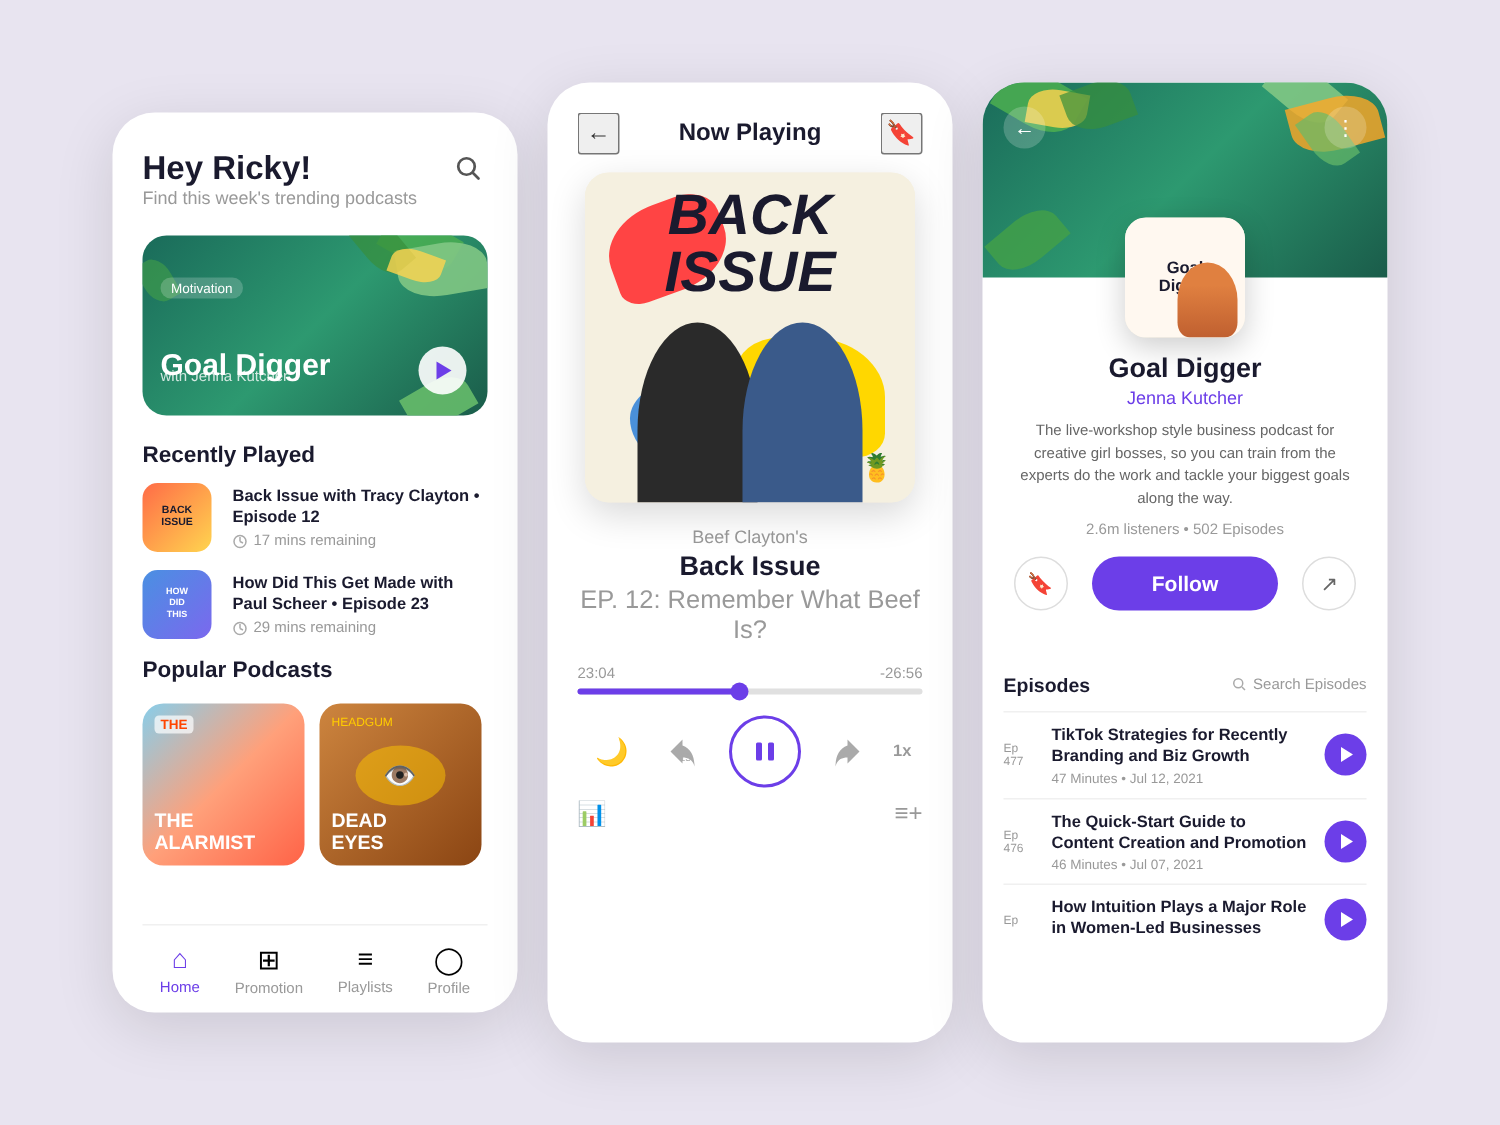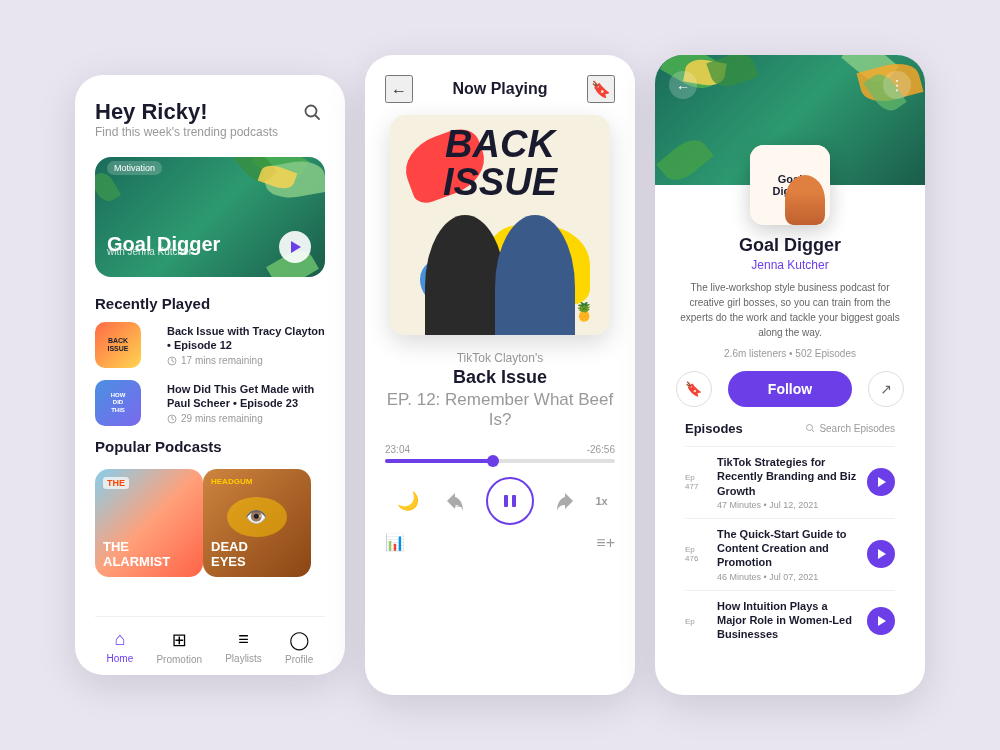--- a/index.html
+++ b/index.html
@@ -68,21 +68,21 @@
       margin-bottom: 18px;
       flex-shrink: 0;
     }
     .featured-leaves {
       position: absolute;
       top: 0; left: 0; right: 0; bottom: 0;
       overflow: hidden;
     }
     .featured-badge {
       position: absolute;
-      top: 4px;
+      top: 28px;
       left: 12px;
       background: rgba(255,255,255,0.2);
       color: #fff;
       font-size: 9px;
       padding: 2px 7px;
       border-radius: 10px;
     }
     .featured-podcast-title {
       position: absolute;
       bottom: 22px;
@@ -121,21 +121,21 @@
     }
     .section-title {
       font-size: 15px;
       font-weight: 700;
       color: #1a1a2e;
       margin-bottom: 10px;
     }
     .recent-item {
       display: flex;
       align-items: center;
-      gap: 26px;
+      gap: 14px;
       margin-bottom: 12px;
     }
     .recent-thumb {
       width: 46px;
       height: 46px;
       border-radius: 10px;
       flex-shrink: 0;
       overflow: hidden;
       display: flex;
       align-items: center;
@@ -162,21 +162,21 @@
     }
     .recent-time {
       font-size: 10px;
       color: #999;
       display: flex;
       align-items: center;
       gap: 4px;
     }
     .popular-grid {
       display: flex;
-      gap: 0;
+      gap: 10px;
       margin-top: 4px;
     }
     .popular-card {
       width: 108px;
       height: 108px;
       border-radius: 14px;
       overflow: hidden;
       position: relative;
     }
     .popular-card.alarmist {
@@ -584,23 +584,24 @@
       background: #6c3ee8;
       color: #fff;
       border: none;
       border-radius: 20px;
       padding: 10px 40px;
       font-size: 14px;
       font-weight: 600;
       cursor: pointer;
     }
     .episodes-section {
-      padding: 0 30px;
+      padding: 0 14px;
       flex: 1;
       overflow: hidden;
+      margin-top: 28px;
     }
     .episodes-header {
       display: flex;
       justify-content: space-between;
       align-items: center;
       margin-bottom: 10px;
     }
     .episodes-title {
       font-size: 13px;
       font-weight: 700;
@@ -733,21 +734,21 @@
       </div>
     </div>
 
     <div class="section-title">Popular Podcasts</div>
     <div class="popular-grid">
       <div class="popular-card alarmist">
         <div style="position:absolute;top:8px;left:8px;font-size:9px;font-weight:900;color:#ff4500;background:rgba(255,255,255,0.7);padding:1px 4px;border-radius:3px">THE</div>
         <div class="popular-card-label">THE<br>ALARMIST</div>
       </div>
       <div class="popular-card dead-eyes">
-        <div style="position:absolute;top:8px;left:8px;right:8px;font-size:8px;font-weight:700;color:#ffcc00;text-transform:uppercase">Headgum</div>
+        <div style="position:absolute;top:8px;left:8px;right:8px;font-size:8px;font-weight:400;color:#ffcc00;text-transform:uppercase">Headgum</div>
         <div class="popular-card-label">DEAD<br>EYES</div>
         <div style="position:absolute;bottom:40px;left:50%;transform:translateX(-50%);width:60px;height:40px;background:rgba(255,200,0,0.5);border-radius:50%;display:flex;align-items:center;justify-content:center;font-size:18px">👁️</div>
       </div>
     </div>
 
     <nav class="bottom-nav">
       <div class="nav-item">
         <span class="nav-icon active">⌂</span>
         <span class="nav-label active">Home</span>
       </div>
@@ -782,21 +783,21 @@
         <div class="back-issue-text">BACK<br>ISSUE</div>
         <div class="back-issue-people">
           <div class="person-silhouette person1"></div>
           <div class="person-silhouette person2"></div>
         </div>
         <div class="pineapple-icon">🍍</div>
       </div>
     </div>
 
     <div class="track-info">
-      <div class="track-artist">TikTok Clayton's</div>
+      <div class="track-artist">Beef Clayton's</div>
       <div class="track-title">Back Issue</div>
       <div class="track-episode">EP. 12: Remember What Beef Is?</div>
     </div>
 
     <div class="progress-section">
       <div class="progress-times">
         <span>23:04</span>
         <span>-26:56</span>
       </div>
       <div class="progress-bar-bg">

